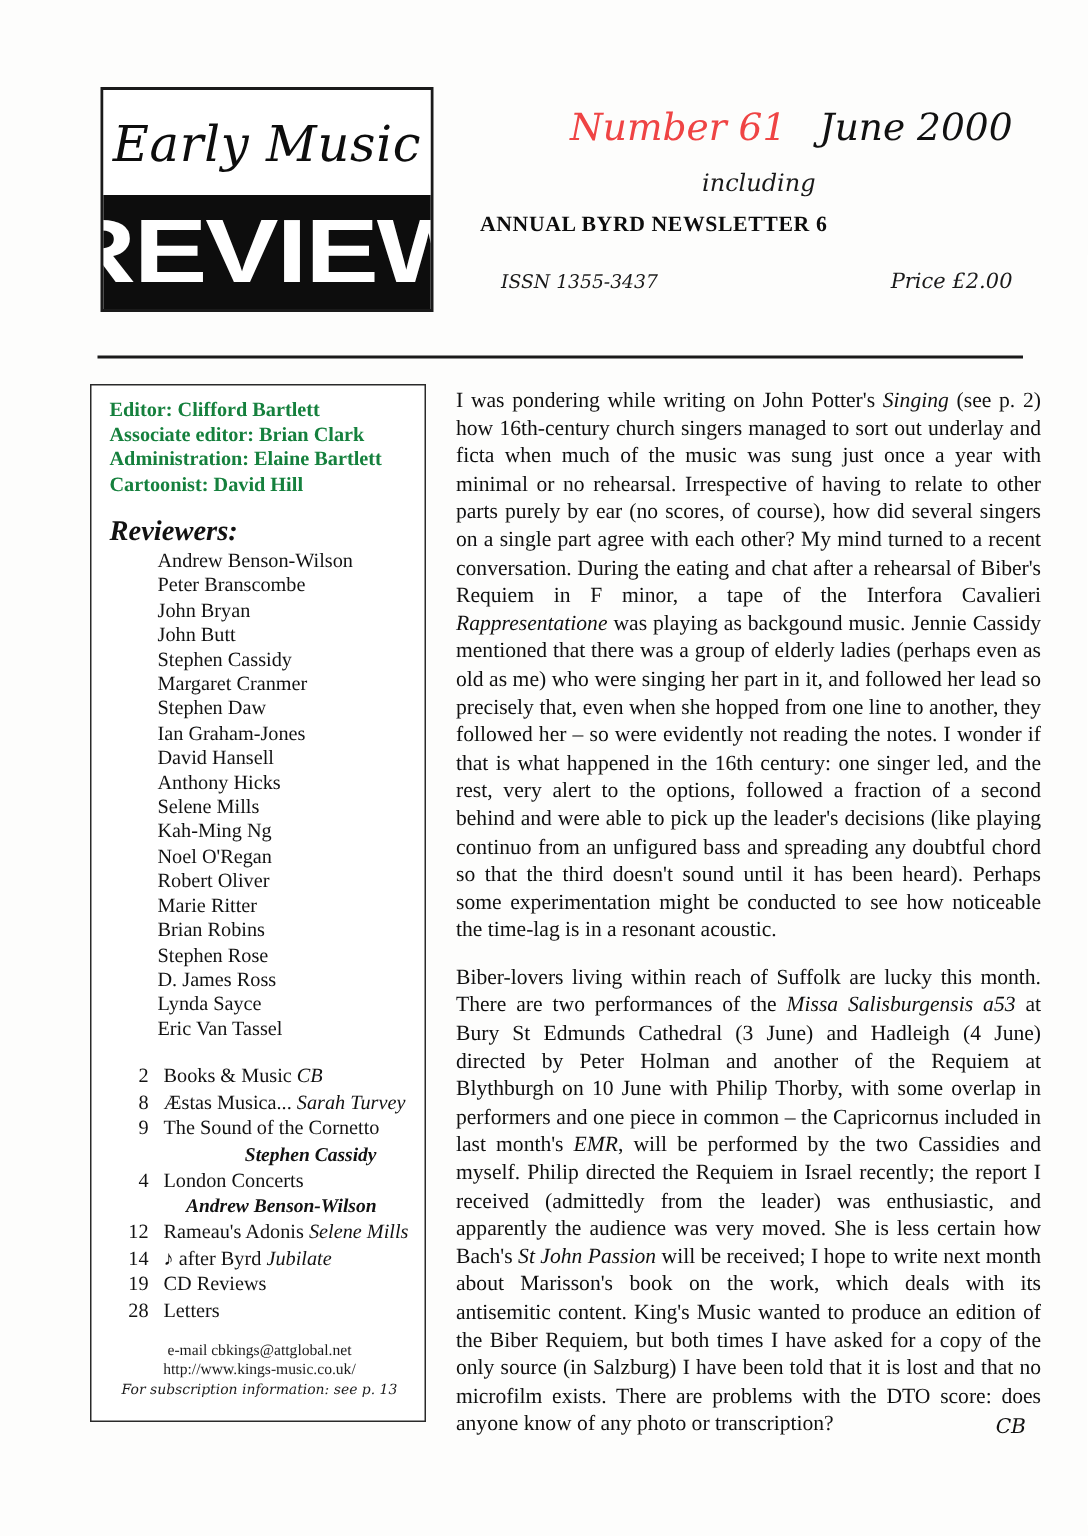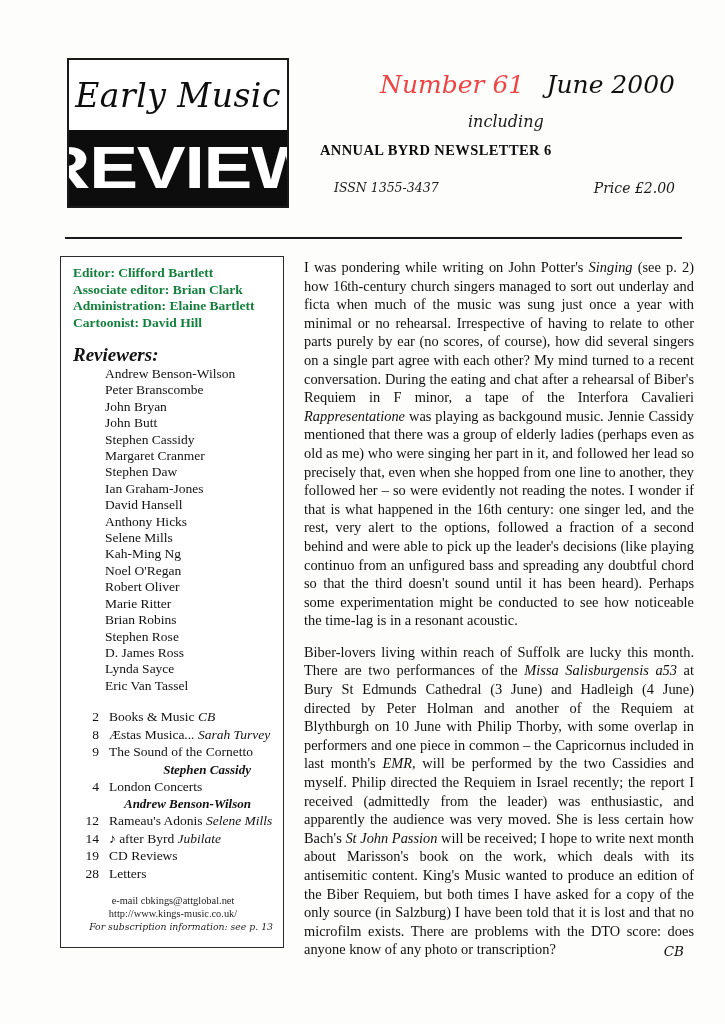--- a/index.html
+++ b/index.html
@@ -241,21 +241,21 @@
   }
   .contact {
     margin-top: 12px;
     text-align: center;
     font-family: "Liberation Serif", "DejaVu Serif", serif;
     font-size: 10.4px;
     line-height: 13px;
     color: #1b1b1b;
   }
   .subscription {
-    text-align: right;
+    text-align: center;
     font-family: "DejaVu Serif", "Liberation Serif", serif;
     font-style: italic;
     font-size: 9.3px;
     margin-top: 1px;
     color: #1b1b1b;
   }
 
   
   .article {
     position: absolute;

